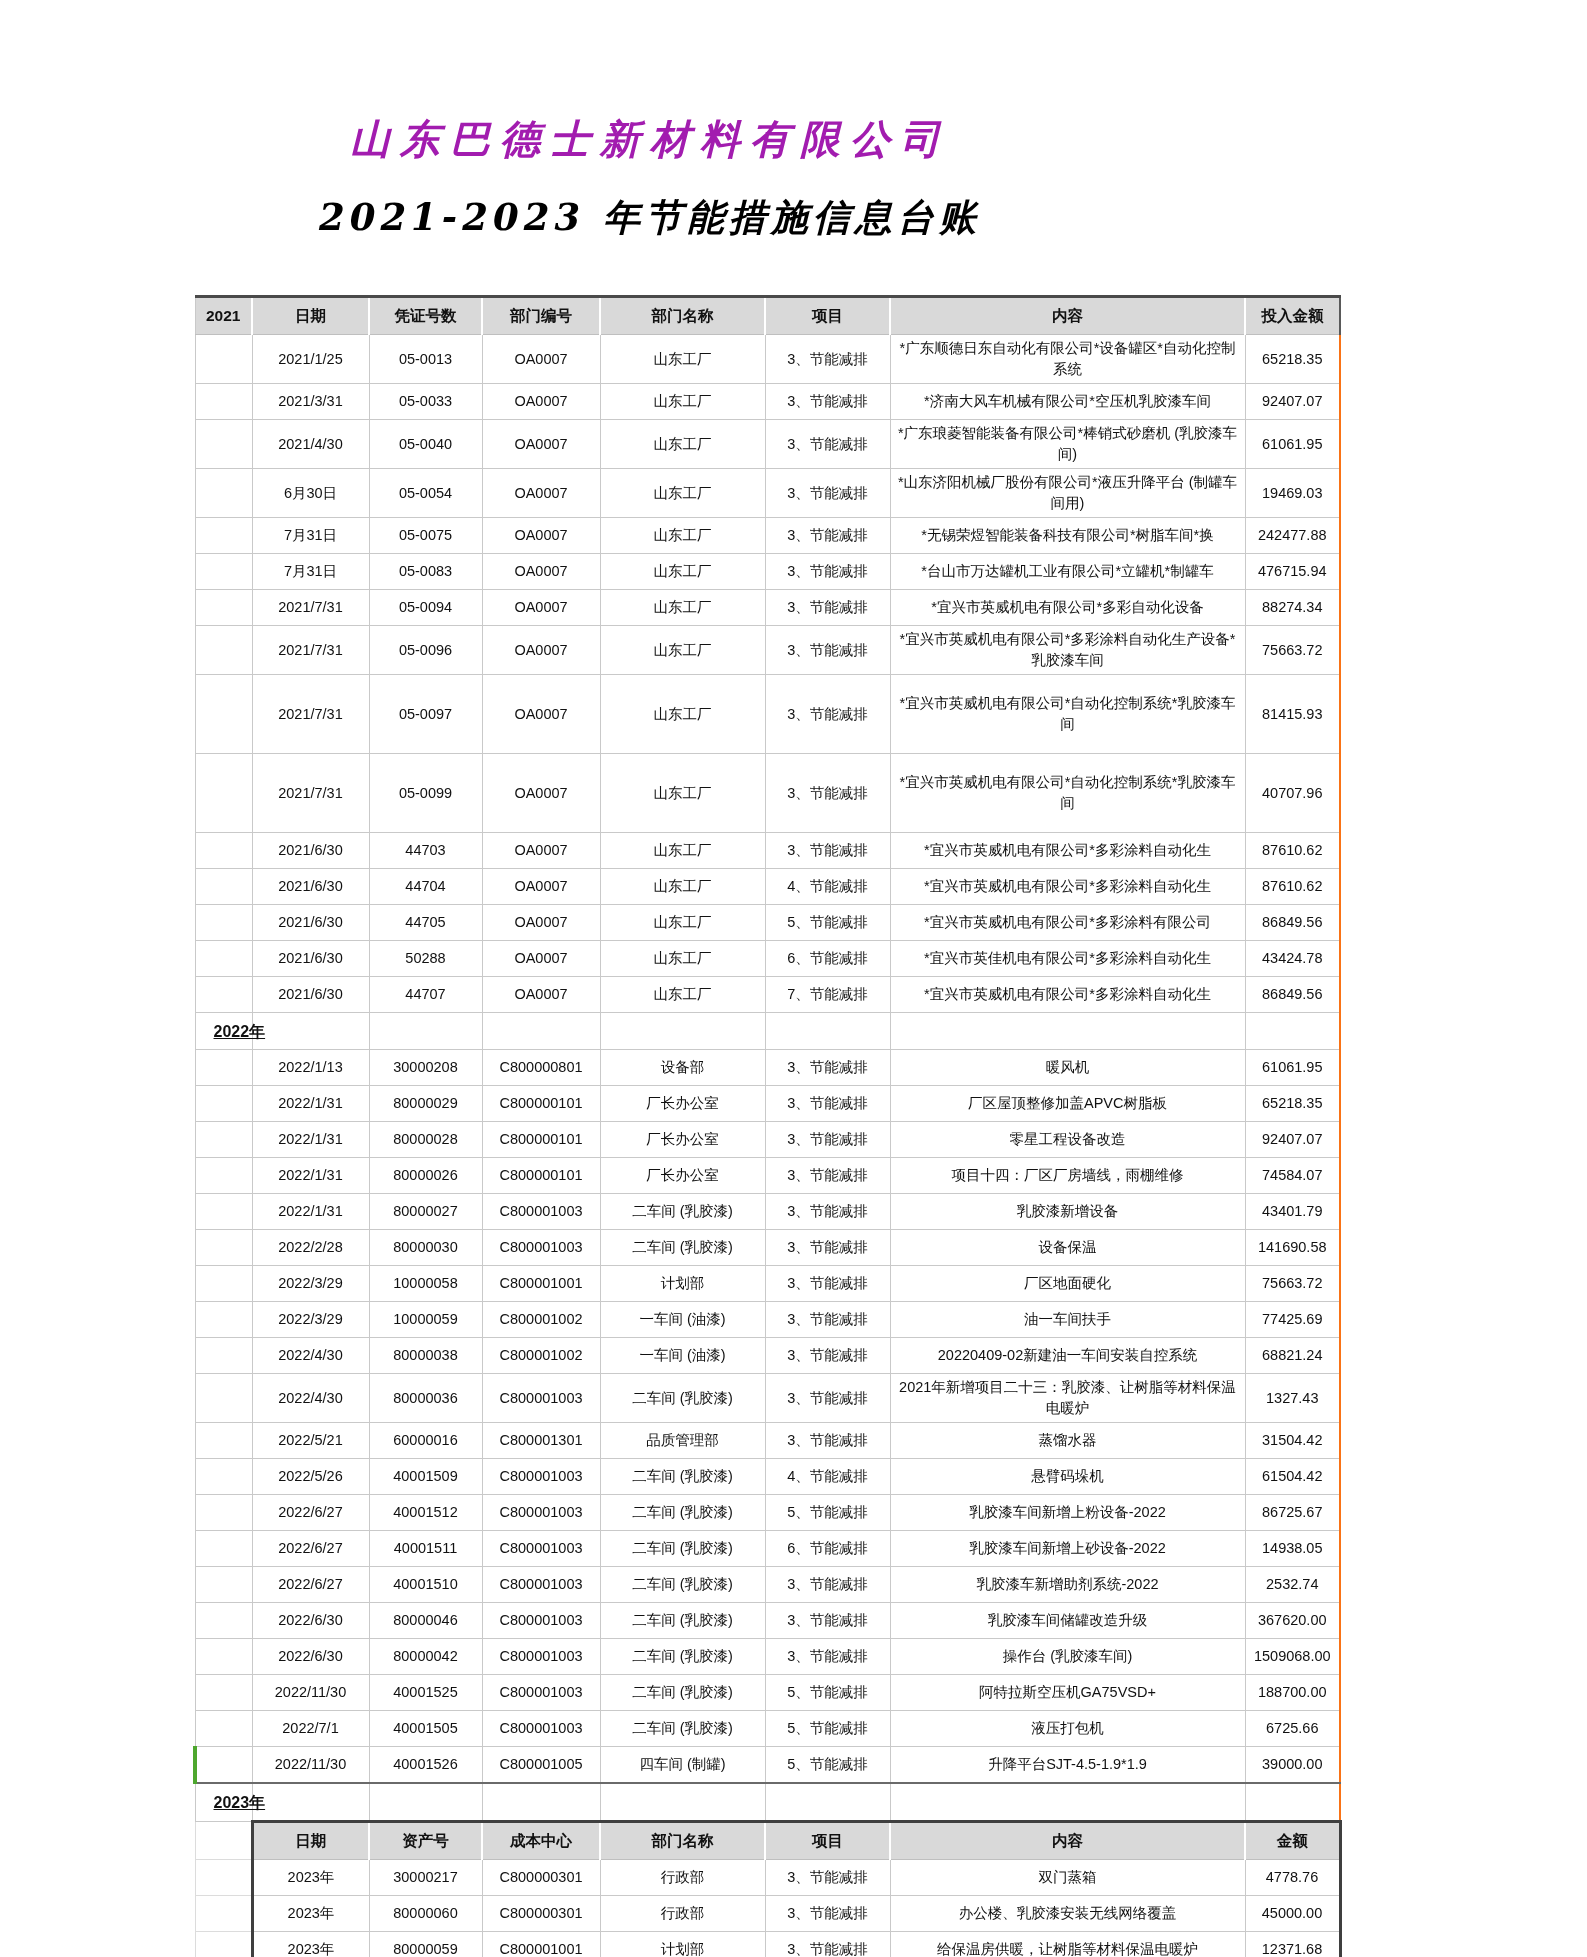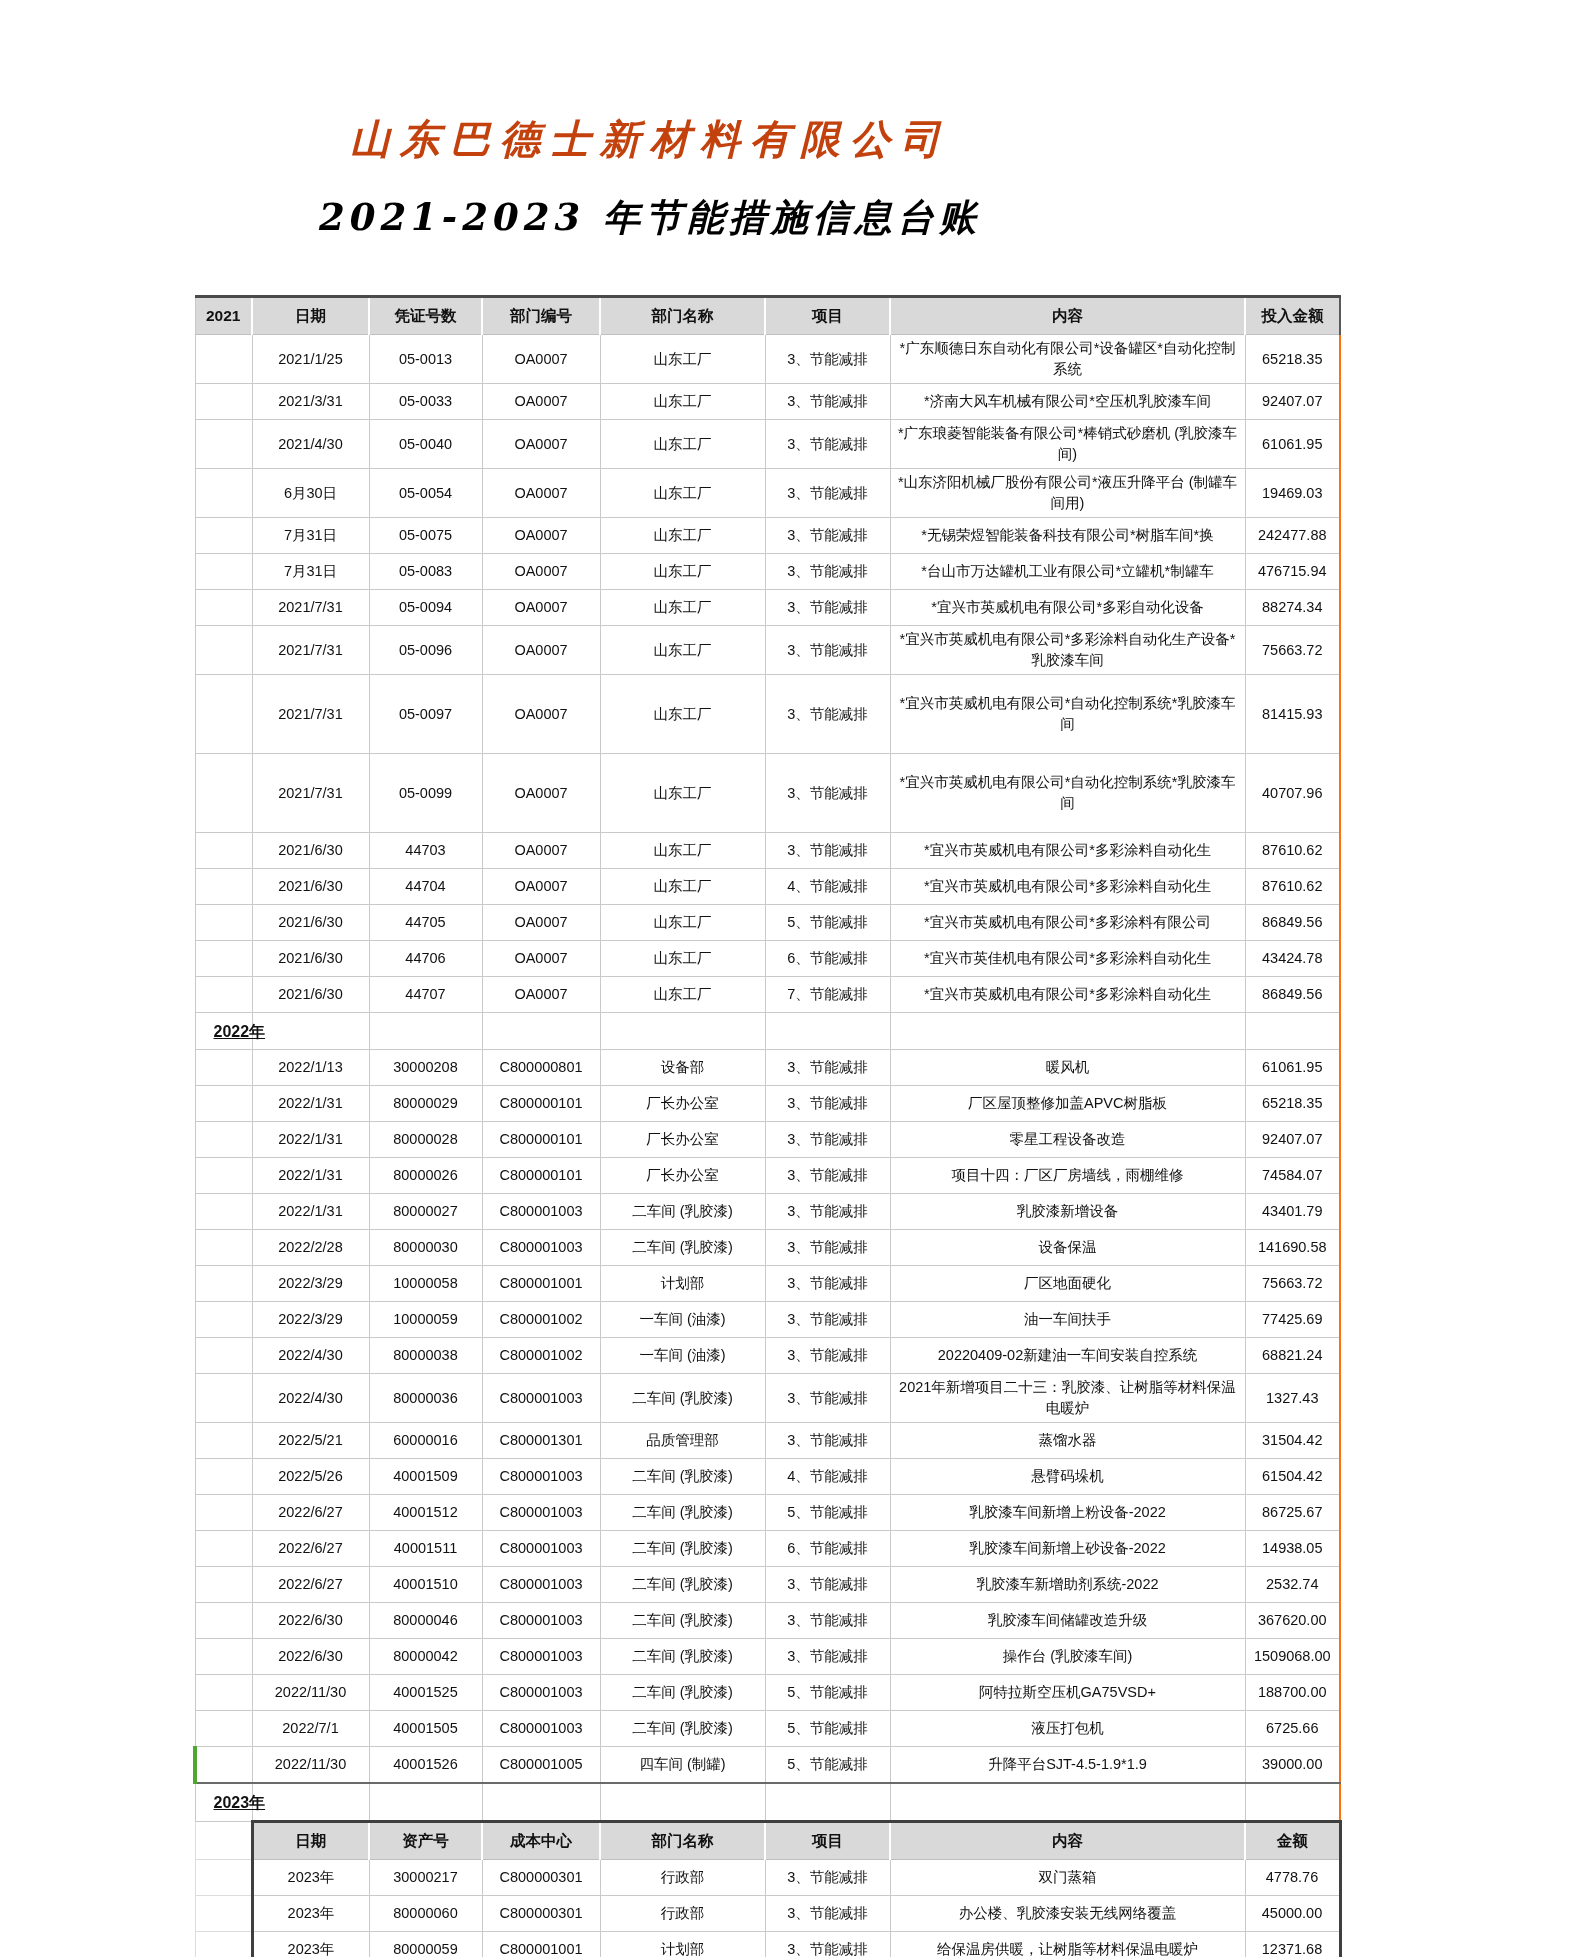--- a/index.html
+++ b/index.html
@@ -5,21 +5,21 @@
   html,body{margin:0;padding:0;background:#ffffff;}
   body{
     width:1587px;height:1957px;position:relative;overflow:hidden;
     font-family:"Liberation Sans","DejaVu Sans",sans-serif;color:#000;
   }
   .titles{width:1300px;margin:0 auto 0 0;text-align:center;}
   .doc-title{
     margin:112px 0 0 0;
     font-family:"DejaVu Serif","Liberation Serif",serif;
     font-style:italic;font-weight:700;
-    font-size:40px;letter-spacing:10px;color:#c2410c;
+    font-size:40px;letter-spacing:10px;color:#a21caf;
   }
   .doc-subtitle{
     margin:26px 0 0 0;
     font-family:"DejaVu Serif","Liberation Serif",serif;
     font-style:italic;font-weight:700;
     font-size:37px;letter-spacing:5px;color:#000;text-align:center;
   }
   table.ledger{
     border-collapse:collapse;table-layout:fixed;
     width:1145px;margin:52px 0 0 193px;
@@ -224,21 +224,21 @@
         <td>44705</td>
         <td>OA0007</td>
         <td>山东工厂</td>
         <td>5、节能减排</td>
         <td>*宜兴市英威机电有限公司*多彩涂料有限公司</td>
         <td class="edge-r">86849.56</td>
       </tr>
       <tr class="r">
         <td></td>
         <td>2021/6/30</td>
-        <td>44706</td>
+        <td>50288</td>
         <td>OA0007</td>
         <td>山东工厂</td>
         <td>6、节能减排</td>
         <td>*宜兴市英佳机电有限公司*多彩涂料自动化生</td>
         <td class="edge-r">43424.78</td>
       </tr>
       <tr class="r">
         <td></td>
         <td>2021/6/30</td>
         <td>44707</td>

